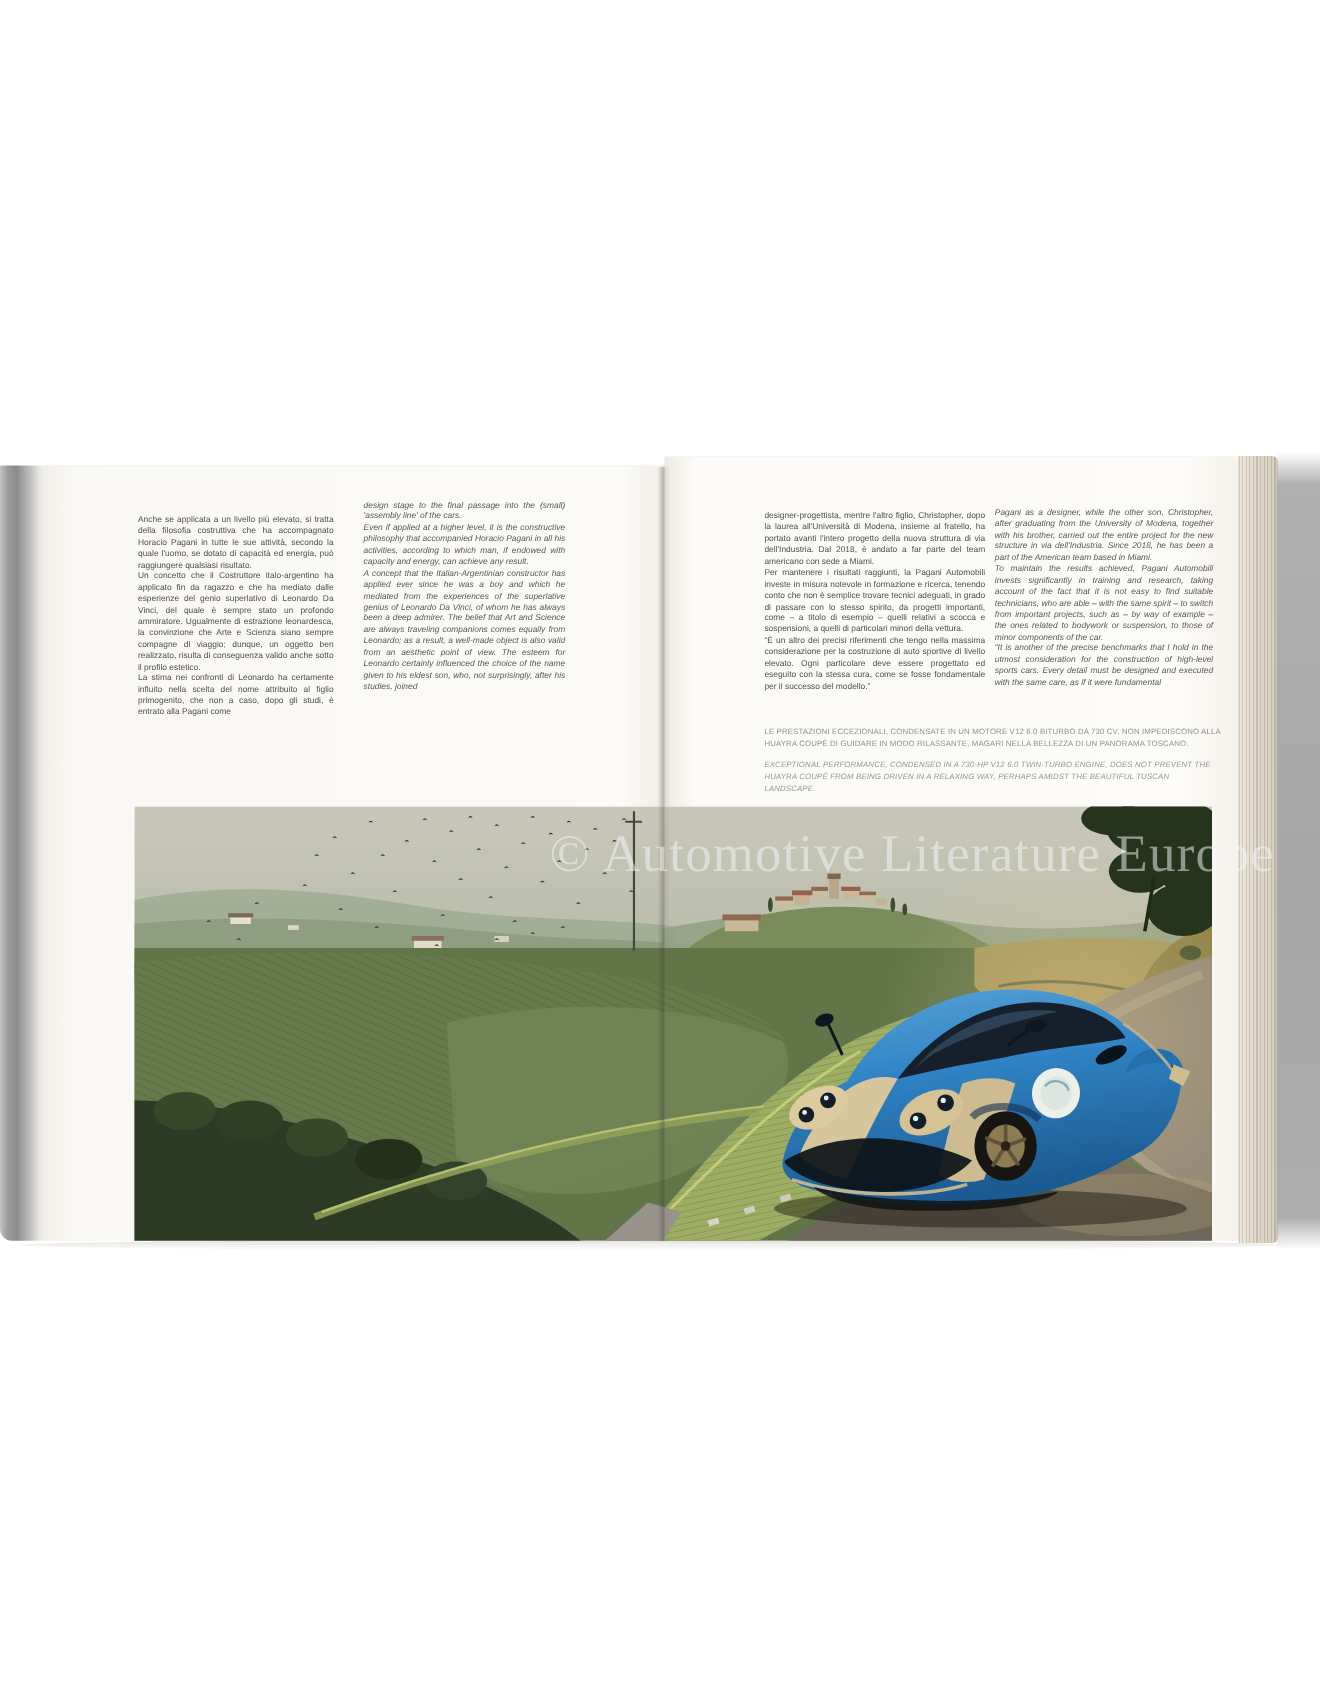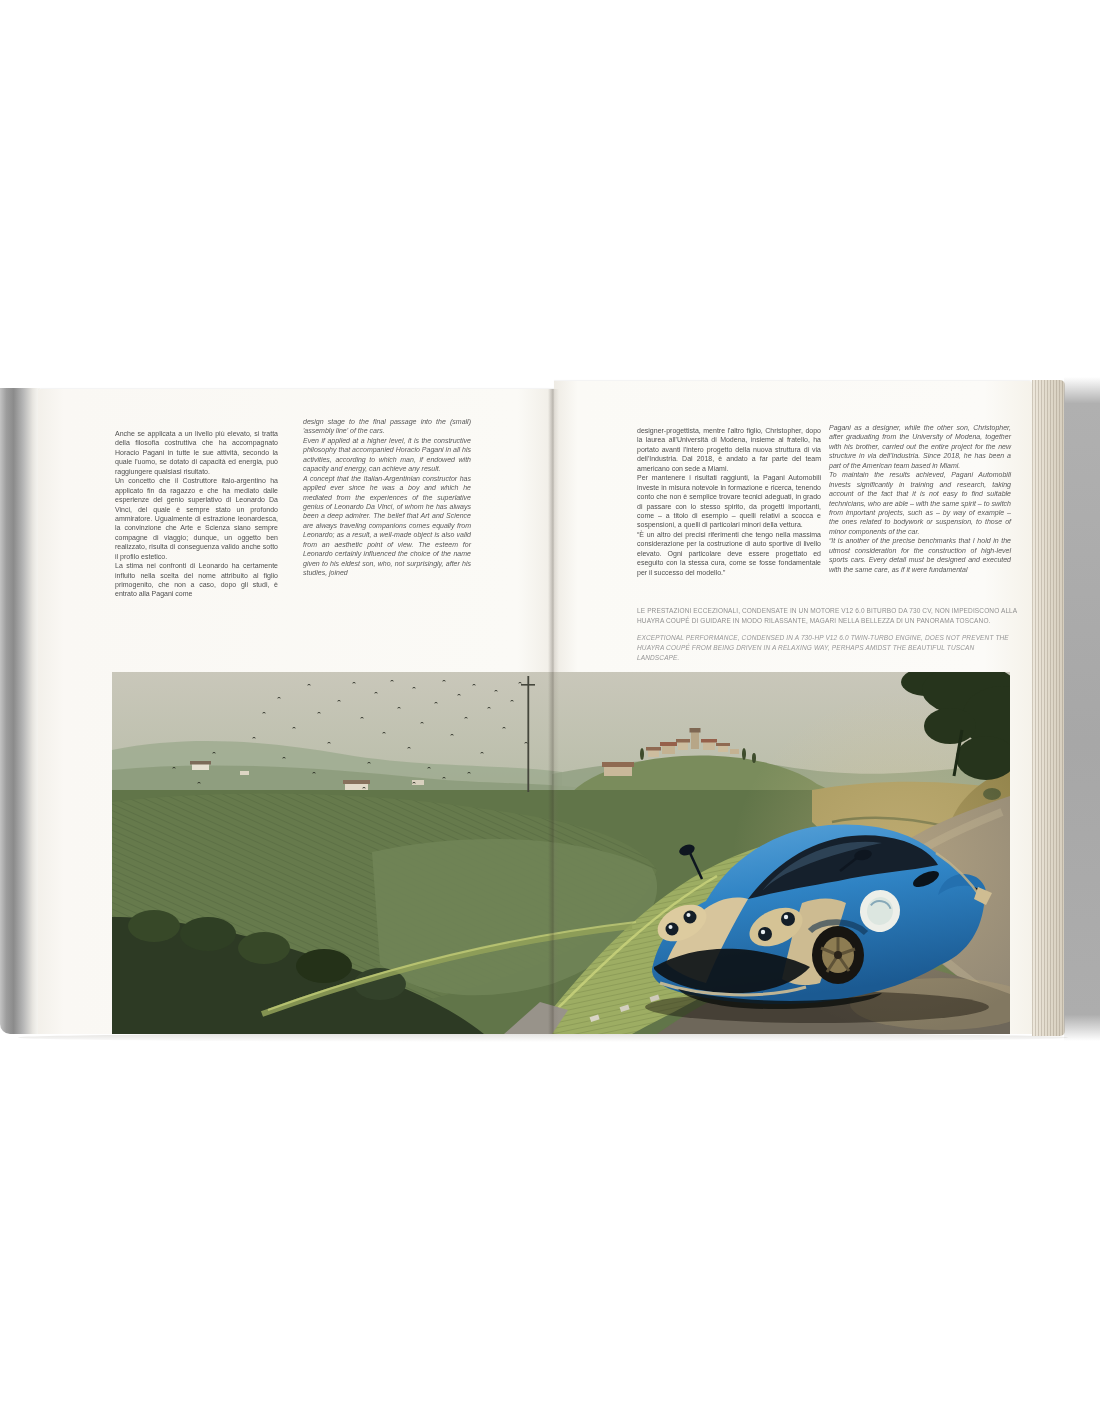--- a/index.html
+++ b/index.html
@@ -300,14 +300,15 @@
           <ellipse cx="196" cy="148" rx="16" ry="18" fill="#8d7c52"></ellipse>
           <path d="M196,148 L196,130 M196,148 L213,142 M196,148 L207,164 M196,148 L185,165 M196,148 L179,141" stroke="#5e5237" stroke-width="3"></path>
           <circle cx="196" cy="148" r="4" fill="#2a2319"></circle>
         </g>
         <path d="M36,182 C90,196 180,198 240,186 C230,198 150,206 90,200 C60,196 44,190 36,182 Z" fill="#0c0f0c" opacity="0.8"></path>
       </g>
     </svg>
   </div>
 
   <div class="abs gutter"></div>
+  <div class="abs watermark">© Automotive Literature Europe</div>
 
 </div>
 
 </body></html>

